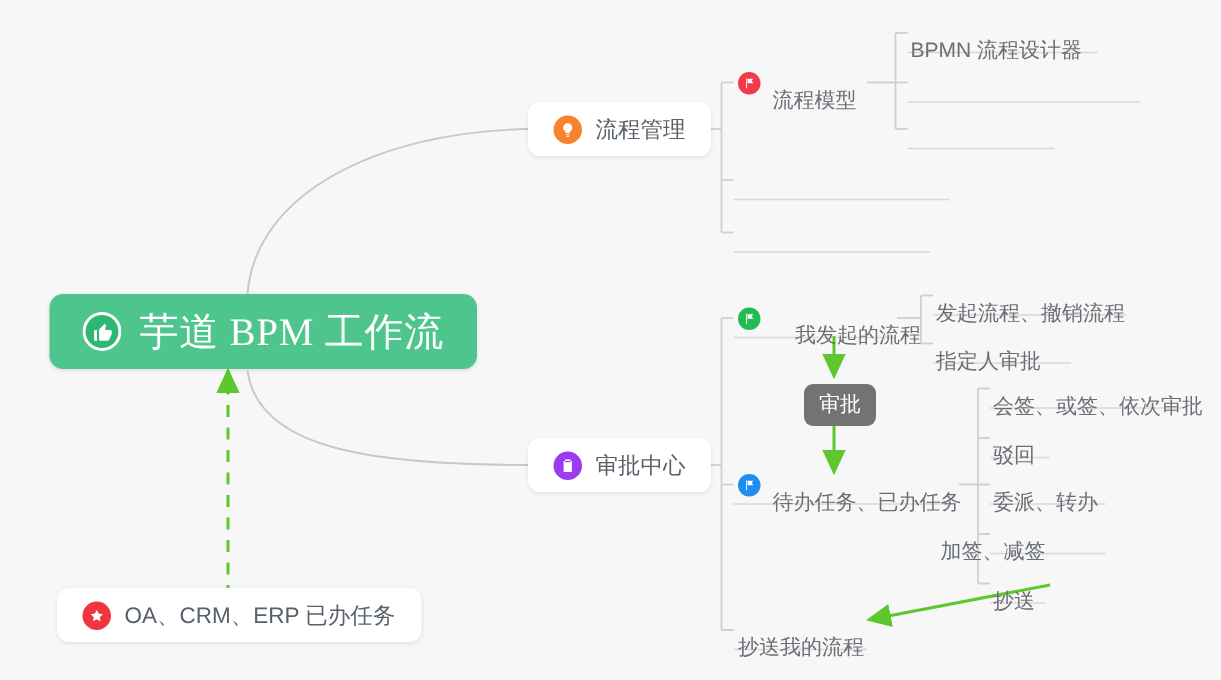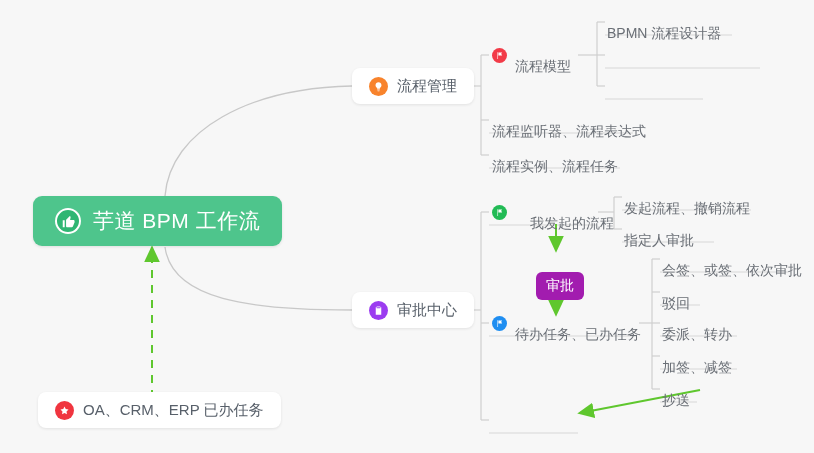--- a/index.html
+++ b/index.html
@@ -39,22 +39,23 @@
   .root-node {
     background: #4ec58c;
     border-radius: 9px;
     padding: 0 22px;
     height: 50px;
     box-shadow: 0 1px 3px rgba(0,0,0,.10);
     gap: 12px;
   }
   .root-label {
     color: #ffffff;
-    font-size: 21px;
+    font-size: 26px;
     letter-spacing: .5px;
+    font-family: Liberation Serif, serif;
   }
 
   .card-node {
     background: #ffffff;
     border-radius: 8px;
     padding: 0 17px;
     height: 36px;
     box-shadow: 0 1px 3px rgba(0,0,0,.09);
     gap: 9px;
   }
@@ -69,26 +70,25 @@
     height: 28px;
     gap: 8px;
   }
   .plain-label {
     color: #6a6f76;
     font-size: 14px;
     margin-top: 24px;
   }
 
   .badge-node {
-    background: #a21caf;
+    background: #737373;
     border-radius: 6px;
     height: 28px;
     padding: 0 10px;
     justify-content: center;
-    margin-top: 16px;
   }
   .badge-label {
     color: #ffffff;
     font-size: 14px;
   }
 
   
   .ricon {
     flex: 0 0 auto;
     border-radius: 50%;
@@ -214,26 +214,20 @@
         <path d="M6.5 3h1.6v18H6.5zm2.6 1h10l-2.6 3.6L19.1 12H9.1z"></path>
       </svg>
     </span>
     <span class="plain-label">流程模型</span>
   </div>
 
   <div class="node plain-node" style="left:604px; top:8px;">
     <span class="plain-label">BPMN 流程设计器</span>
   </div>
 
-  <div class="node plain-node" style="left:489px; top:106px;">
-    <span class="plain-label">流程监听器、流程表达式</span>
-  </div>
-  <div class="node plain-node" style="left:489px; top:141px;">
-    <span class="plain-label">流程实例、流程任务</span>
-  </div>
 
   <div class="node card-node" style="left:352px; top:292px;">
     <span class="ricon ricon-md ic-clip">
       <svg viewBox="0 0 24 24" width="11" height="11" fill="#ffffff">
         <path d="M8 3h8v2H8zm-2 2h2v2h8V5h2v16H6zm2.8 5.4h6.4v1.4H8.8zm0 3.4h6.4v1.4H8.8zm0 3.4h4.2v1.4H8.8z"></path>
       </svg>
     </span>
     <span class="card-label">审批中心</span>
   </div>
 
@@ -268,27 +262,30 @@
 
   <div class="node plain-node" style="left:659px; top:245px;">
     <span class="plain-label">会签、或签、依次审批</span>
   </div>
   <div class="node plain-node" style="left:659px; top:278px;">
     <span class="plain-label">驳回</span>
   </div>
   <div class="node plain-node" style="left:659px; top:309px;">
     <span class="plain-label">委派、转办</span>
   </div>
-  <div class="node plain-node" style="left:659px; top:342px;text-align:center;">
+  <div class="node plain-node" style="left:624px; top:342px;text-align:center;">
     <span class="plain-label">加签、减签</span>
   </div>
   <div class="node plain-node" style="left:659px; top:375px;">
     <span class="plain-label">抄送</span>
   </div>
 
+  <div class="node plain-node" style="left:489px; top:406px;">
+    <span class="plain-label">抄送我的流程</span>
+  </div>
 
   <div class="node card-node" style="left:38px; top:392px;">
     <span class="ricon ricon-md ic-star">
       <svg viewBox="0 0 24 24" width="11" height="11" fill="#ffffff">
         <path d="M12 3.2l2.7 5.6 6.1.9-4.4 4.3 1 6.1-5.4-2.9-5.4 2.9 1-6.1L3.2 9.7l6.1-.9z"></path>
       </svg>
     </span>
     <span class="card-label">OA、CRM、ERP 已办任务</span>
   </div>
 

